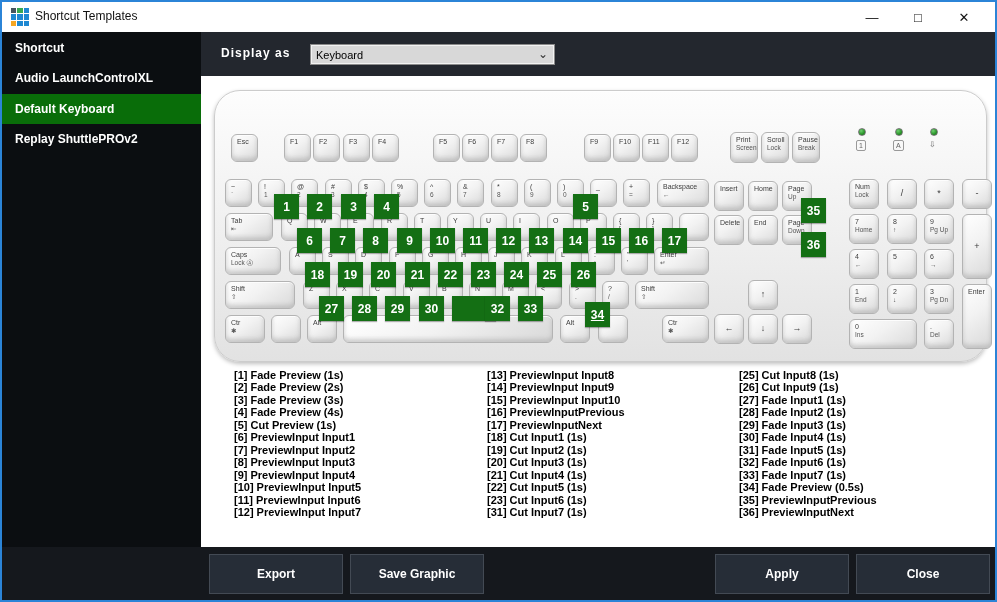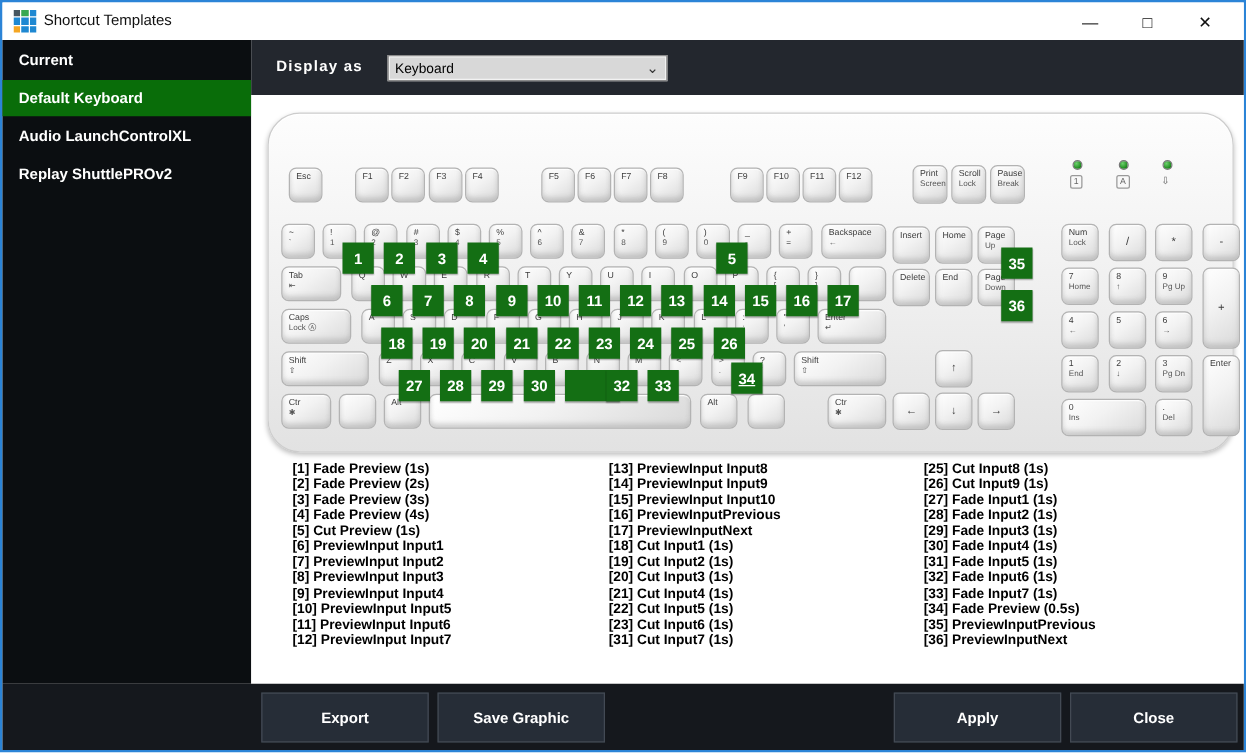--- a/index.html
+++ b/index.html
@@ -19,21 +19,21 @@
 
   
   .sidebar { position:absolute; left:0; top:30px; width:199px; height:515px; background:#0b0e11; }
   .side-item { height:29.5px; display:flex; align-items:center; padding-left:13px;
                color:#fff; font-size:12px; font-weight:bold; margin-top:1px; }
   .side-item.selected { background:#096d09; }
 
   
   .header-strip { position:absolute; left:199px; top:30px; width:794px; height:44px; background:#23272e; }
   .display-as-label { position:absolute; left:219px; top:44px; color:#fff; font-size:12px; font-weight:bold; letter-spacing:1px; }
-  .combo { position:absolute; left:308px; top:42px; width:224px; height:21px; background:#d8d8d8;
+  .combo { position:absolute; left:308px; top:42px; width:245px; height:21px; background:#d8d8d8;
            border:1px solid #8a8a8a; box-shadow:inset 0 0 0 1px #f2f2f2; display:flex; align-items:center;
            padding-left:5px; font-size:11px; color:#000; }
   .combo .chev { position:absolute; right:6px; top:2px; font-size:12px; color:#333; }
 
   
   .content { position:absolute; left:199px; top:74px; width:794px; height:473px; background:#ffffff; }
 
   
   .kb-panel { position:absolute; left:13px; top:14px; width:773px; height:272px;
               background:linear-gradient(180deg,#fdfdfd 0%,#efefef 55%,#e2e2e2 100%);
@@ -86,23 +86,23 @@
       </div>
     <div class="title-text">Shortcut Templates</div>
     <div class="win-controls">
       <div class="win-btn">—</div>
       <div class="win-btn">□</div>
       <div class="win-btn">✕</div>
     </div>
   </div>
 
   <div class="sidebar" id="sidebar">
-      <div class="side-item">Current</div>
+      <div class="side-item">Shortcut</div>
+      <div class="side-item">Audio LaunchControlXL</div>
       <div class="side-item selected">Default Keyboard</div>
-      <div class="side-item">Audio LaunchControlXL</div>
       <div class="side-item">Replay ShuttlePROv2</div>
     </div>
 
   <div class="header-strip"></div>
   <div class="display-as-label">Display as</div>
   <div class="combo">
     <span>Keyboard</span>
     <span class="chev">⌄</span>
   </div>
 
@@ -360,21 +360,21 @@
         </div>
         <div class="badge" style="left: 303px; top: 205px; background: rgb(20, 111, 20);">33</div>
         <div class="key" style="left: 320px; top: 190px; width: 27px; height: 28px;">
           <div>&lt;</div>
           <div class="l2">,</div>
         </div>
         <div class="key" style="left: 354px; top: 190px; width: 27px; height: 28px;">
           <div>&gt;</div>
           <div class="l2">.</div>
         </div>
-        <div class="badge" style="left: 370px; top: 199px; background: rgb(20, 111, 20); text-decoration: underline;">34</div>
+        <div class="badge" style="left: 370px; top: 211px; background: rgb(20, 111, 20); text-decoration: underline;">34</div>
         <div class="key" style="left: 387px; top: 190px; width: 27px; height: 28px;">
           <div>?</div>
           <div class="l2">/</div>
         </div>
         <div class="key" style="left: 420px; top: 190px; width: 74px; height: 28px;">
           <div>Shift</div>
           <div class="l2">⇧</div>
         </div>
         <div class="key" style="left: 10px; top: 224px; width: 40px; height: 28px;">
           <div>Ctr</div>

